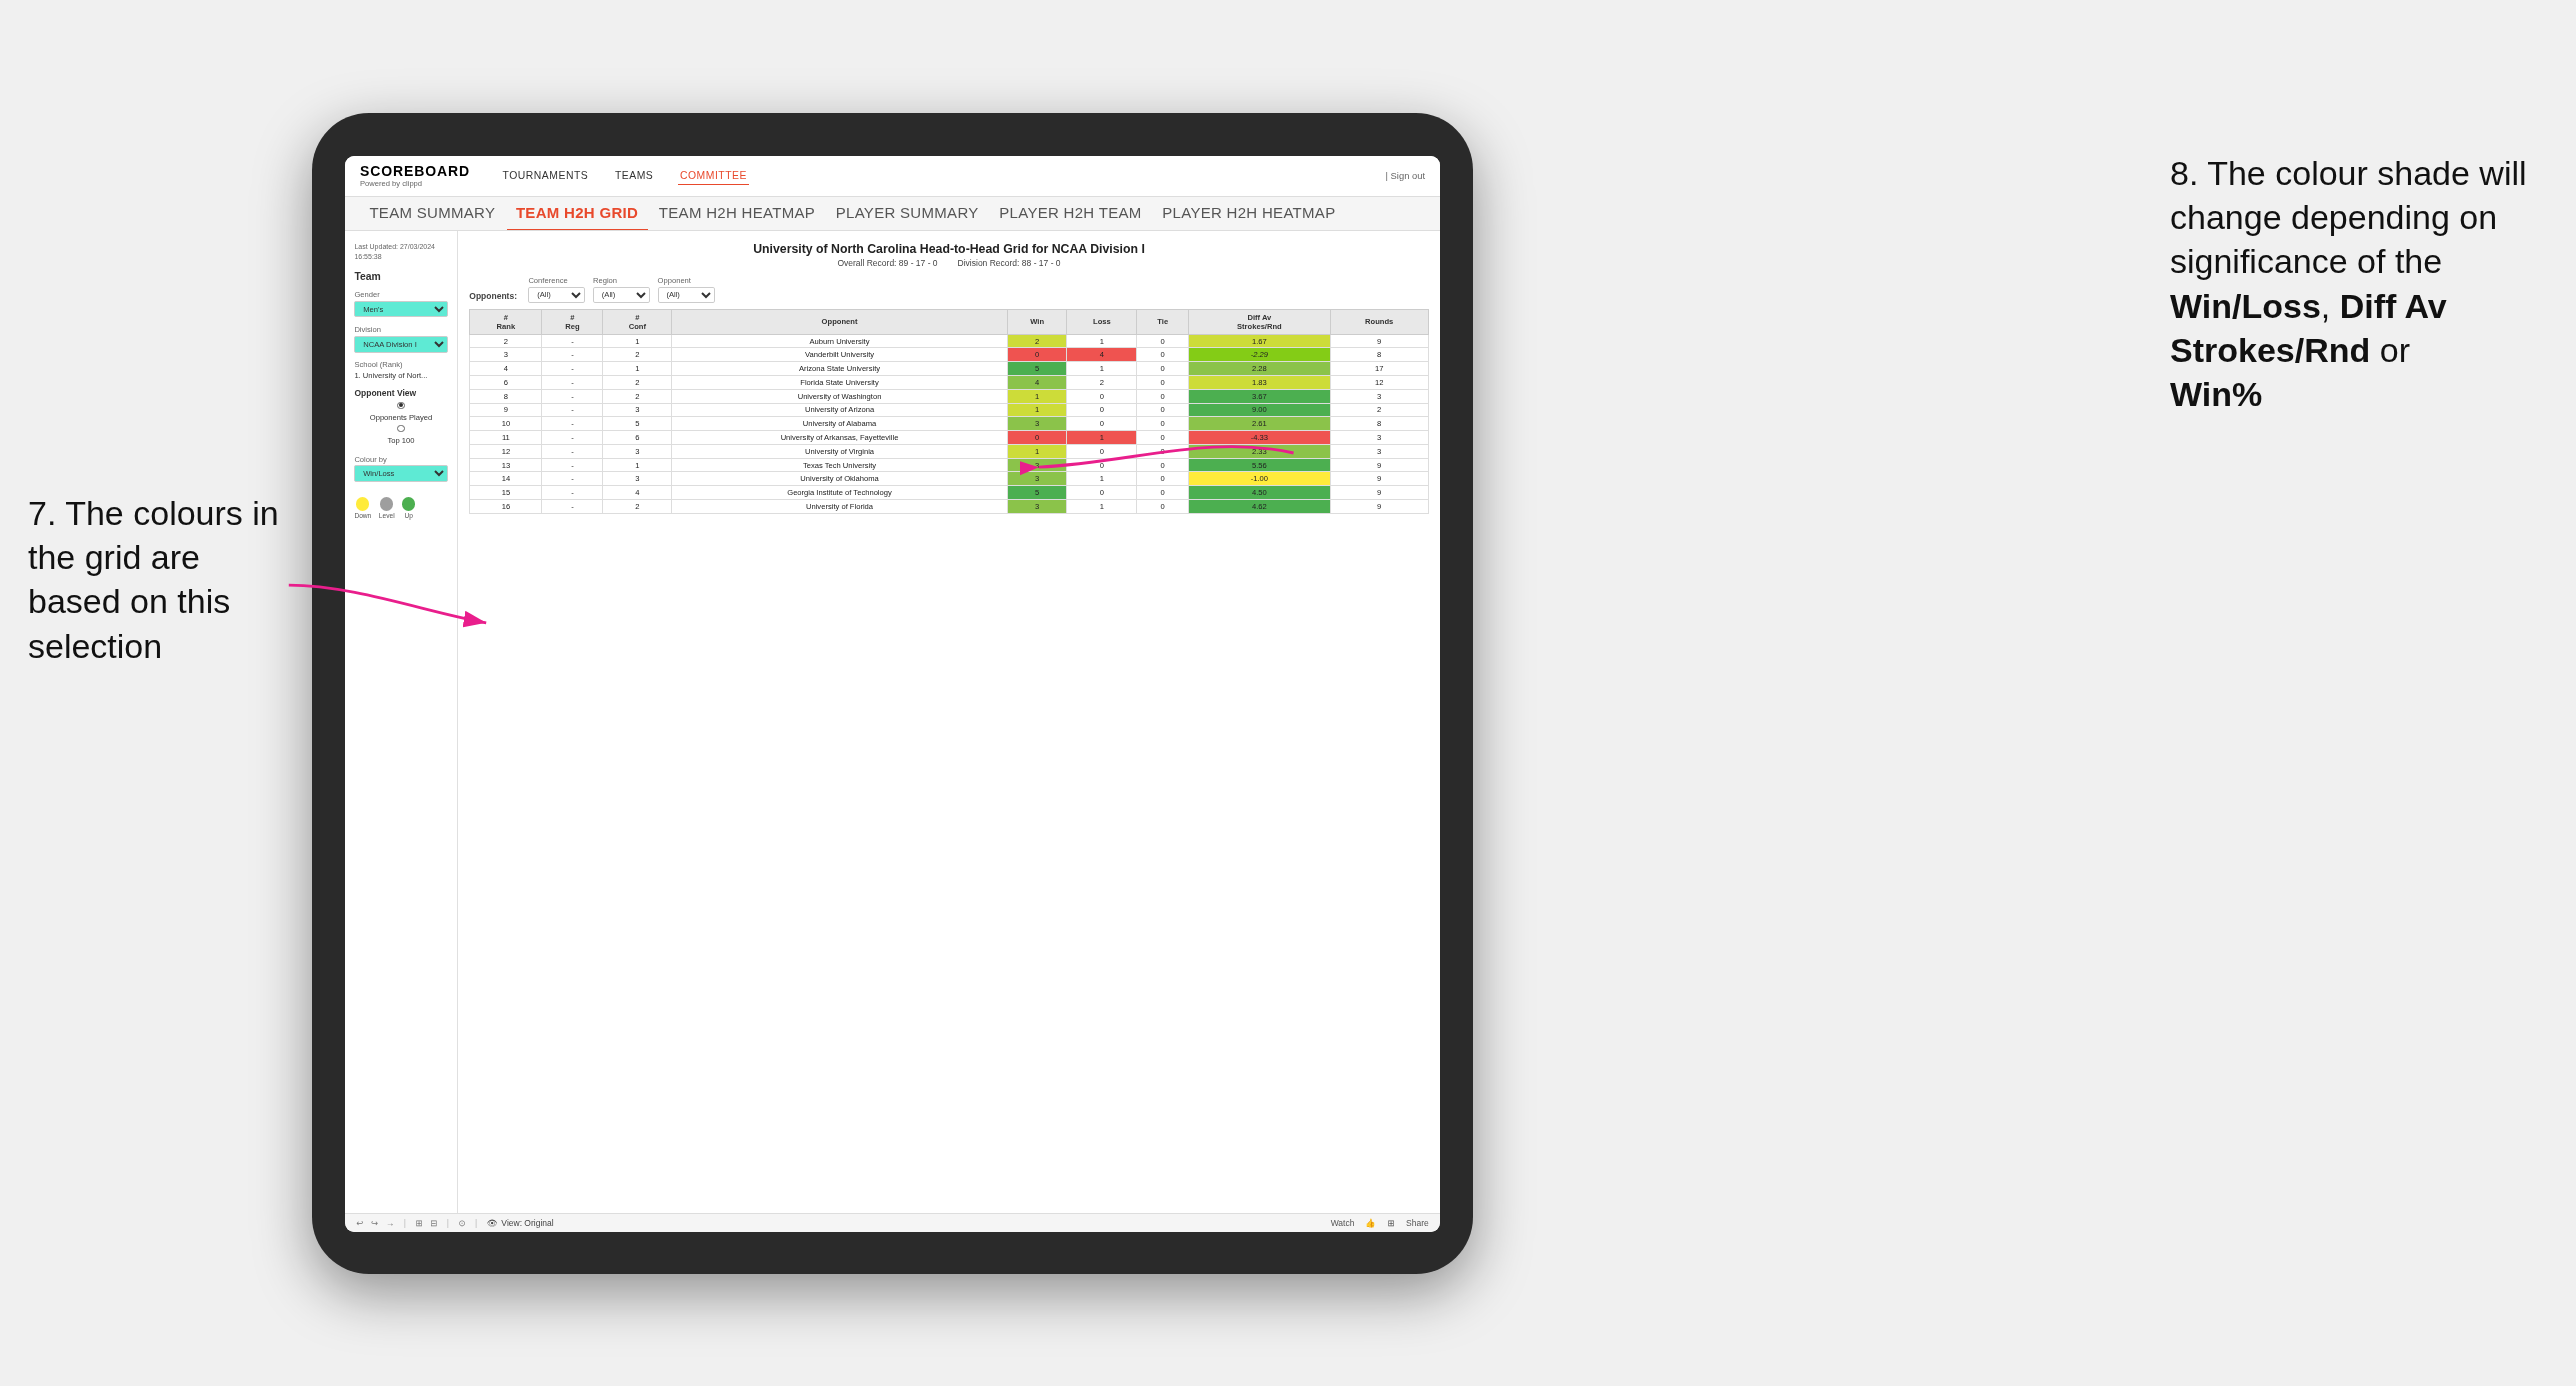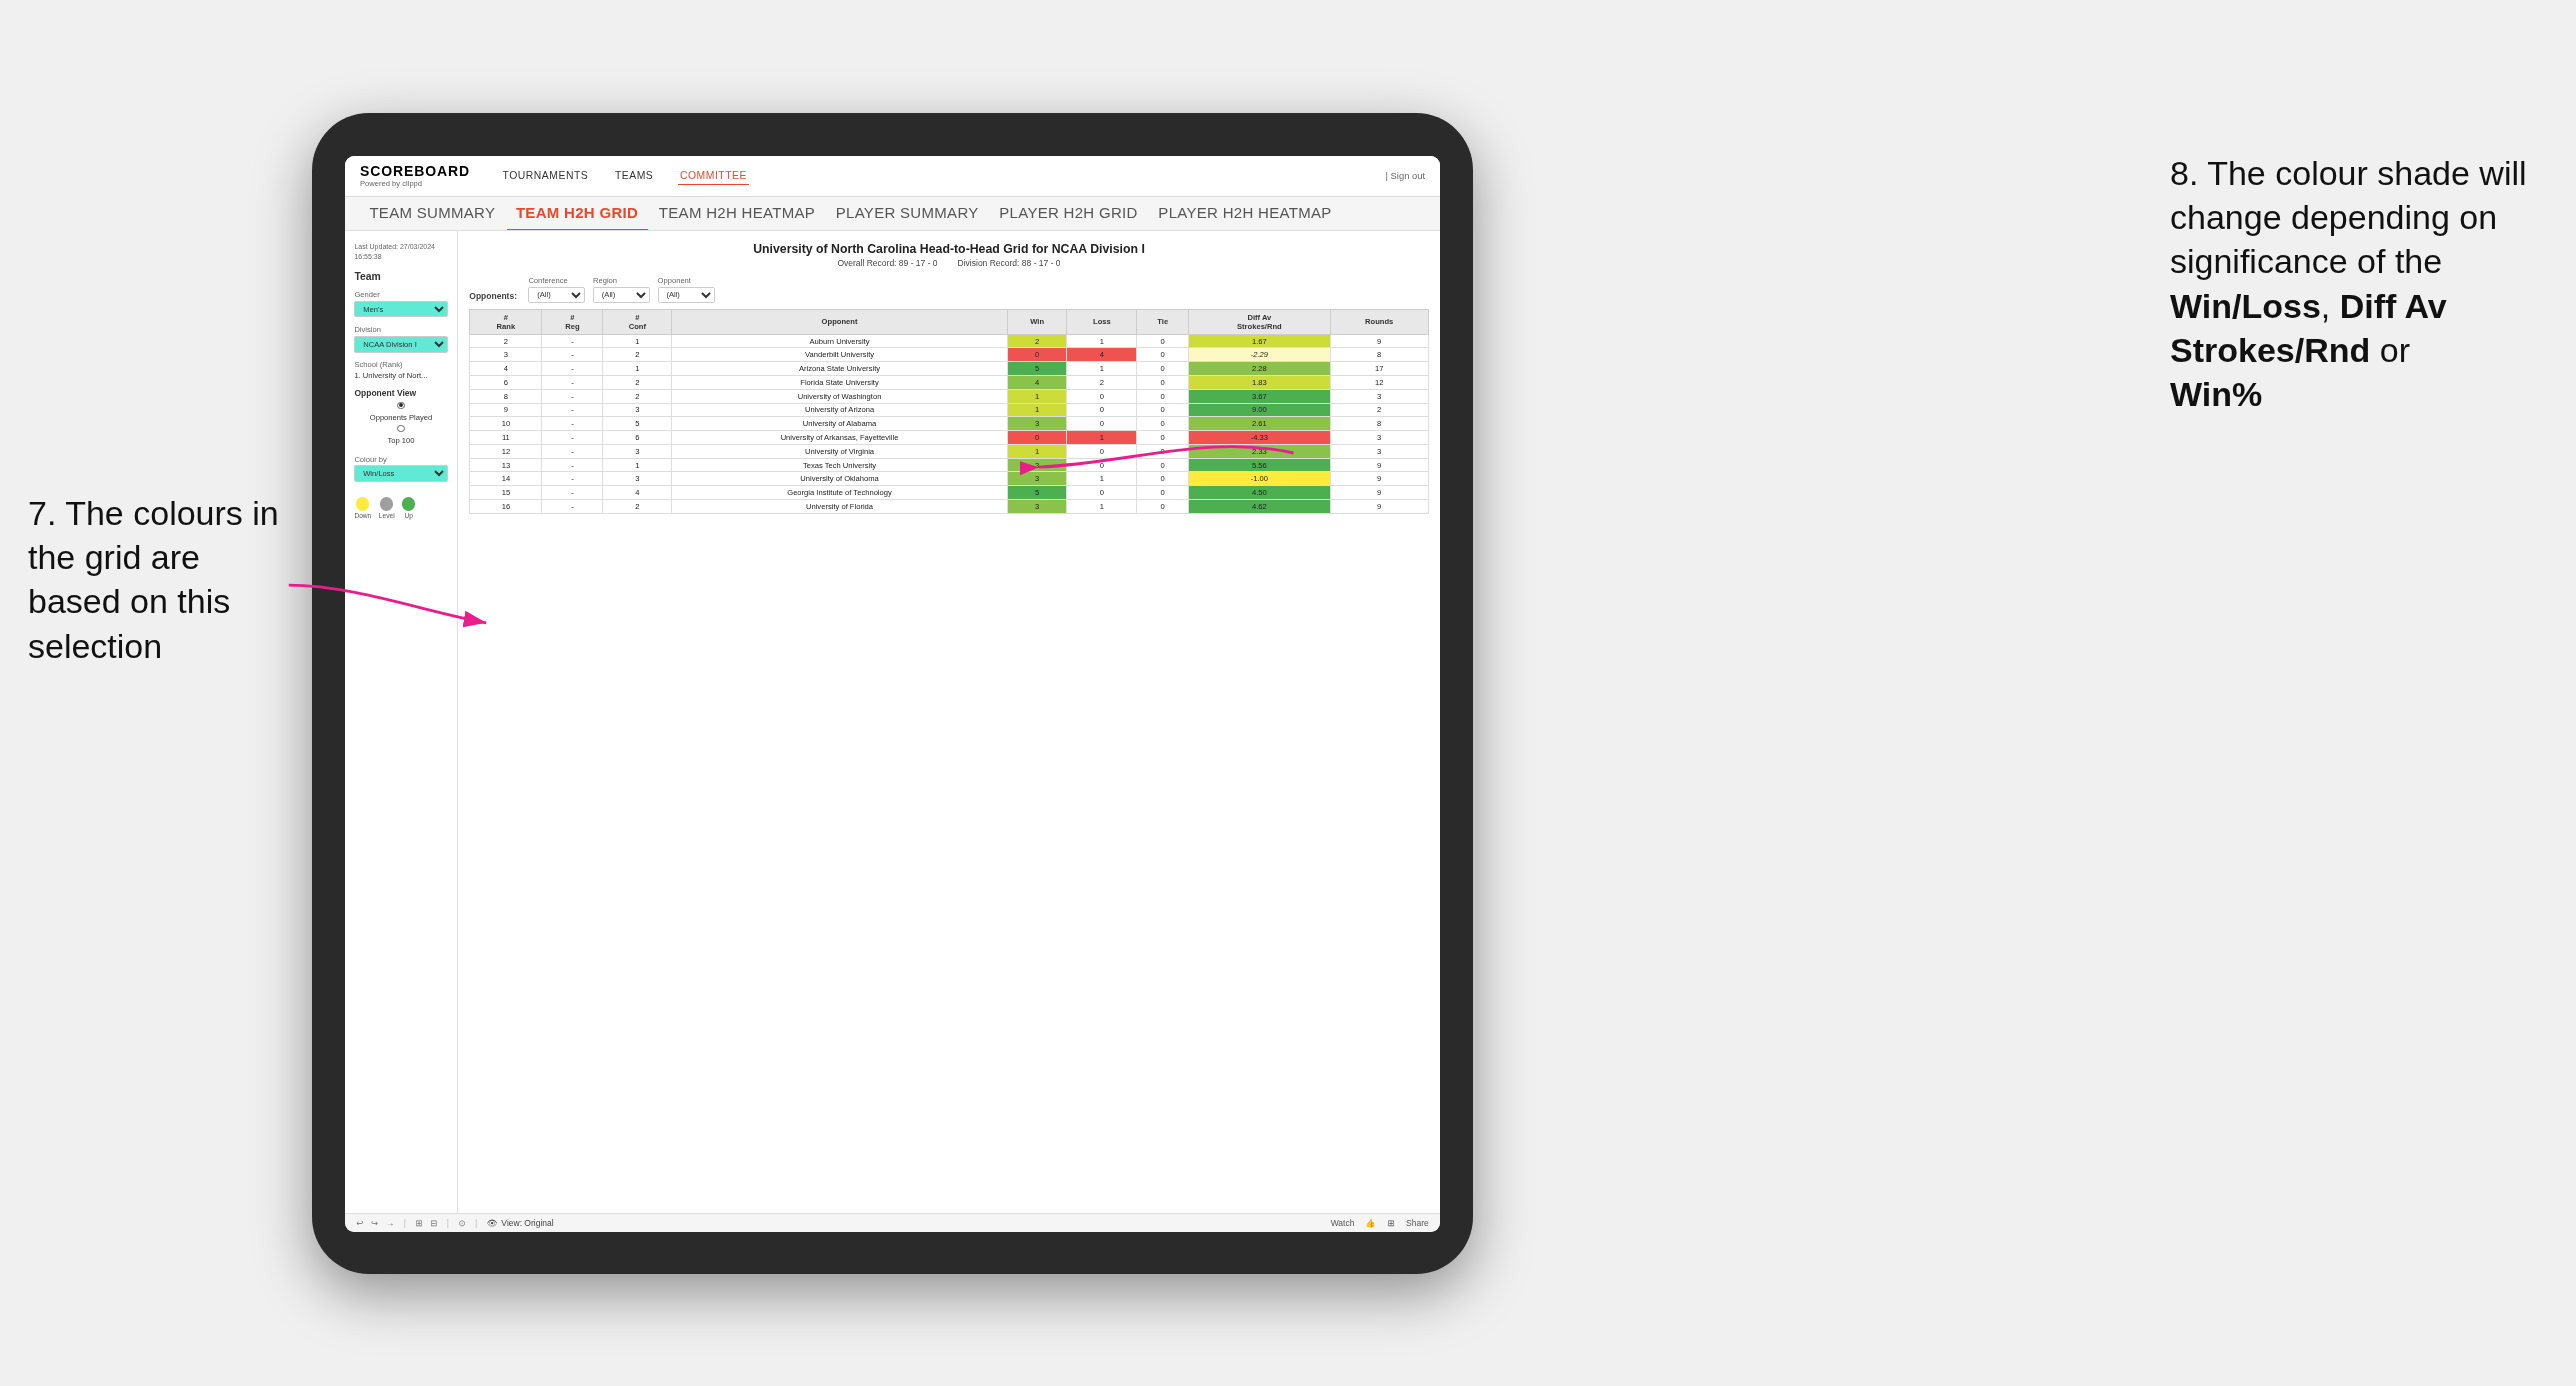--- a/index.html
+++ b/index.html
@@ -310,21 +310,21 @@
       font-size: 7.6px;
       color: #222;
     }
     .td-left {
       text-align: left;
     }
     .cell-green-dark { background: #4CAF50; color: #fff; }
     .cell-green-med { background: #8BC34A; color: #333; }
     .cell-green-light { background: #CDDC39; color: #333; }
     .cell-yellow { background: #FFEB3B; color: #333; }
-    .cell-orange { background: #fef9c3; color: #333; font-style: italic; }
+    .cell-orange { background: #84cc16; color: #333; font-style: italic; }
     .cell-red { background: #EF5350; color: #fff; }
     .cell-white { background: #fff; }
 
     
     .out-of-div {
       margin-top: 9.4px;
     }
     .out-of-div-label {
       font-size: 8.5px;
       color: #555;
@@ -386,21 +386,21 @@
       <a class="nav-link">TEAMS</a>
       <a class="nav-link active">COMMITTEE</a>
       <span class="sign-out">| <span>Sign out</span></span>
     </div>
 
     <div class="sub-nav">
       <a class="sub-nav-link">TEAM SUMMARY</a>
       <a class="sub-nav-link active">TEAM H2H GRID</a>
       <a class="sub-nav-link">TEAM H2H HEATMAP</a>
       <a class="sub-nav-link">PLAYER SUMMARY</a>
-      <a class="sub-nav-link">PLAYER H2H GRID</a>
+      <a class="sub-nav-link">PLAYER H2H TEAM</a>
       <a class="sub-nav-link">PLAYER H2H HEATMAP</a>
     </div>
 
     <div class="main-content">
 
       <div class="left-panel">
         <div class="panel-meta">Last Updated: 27/03/2024
 16:55:38</div>
 
         <div class="panel-section-title">Team</div>

